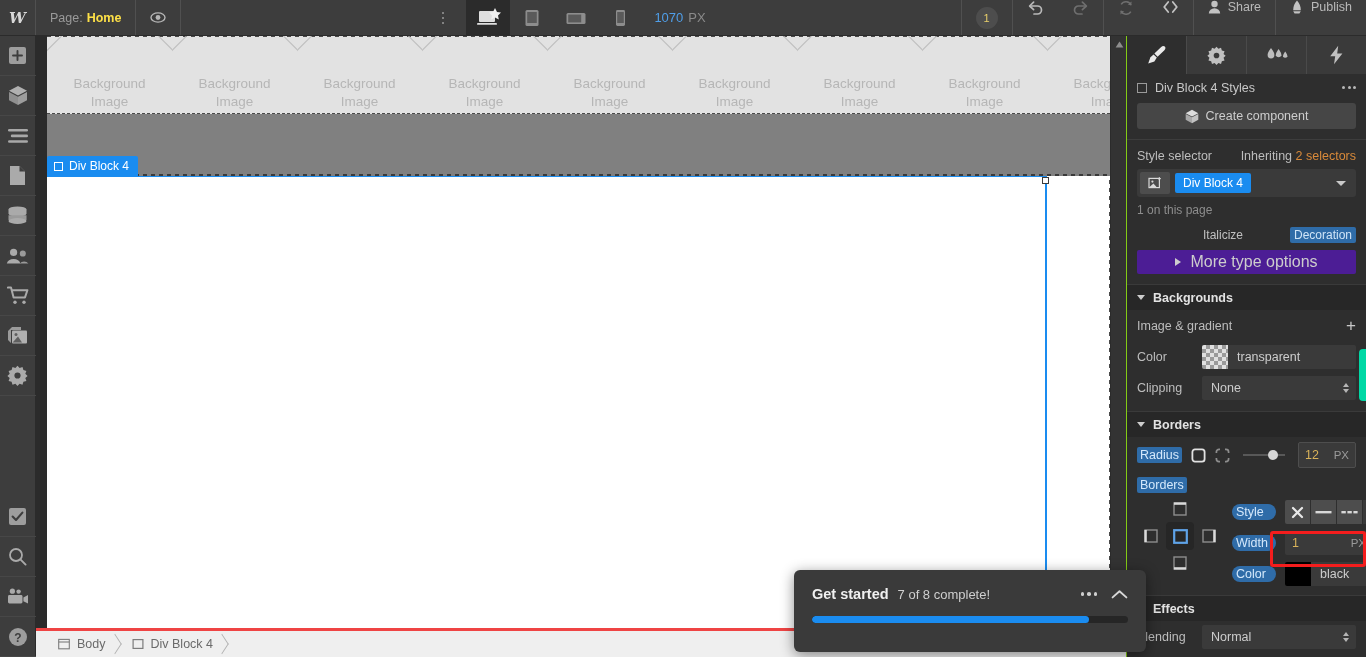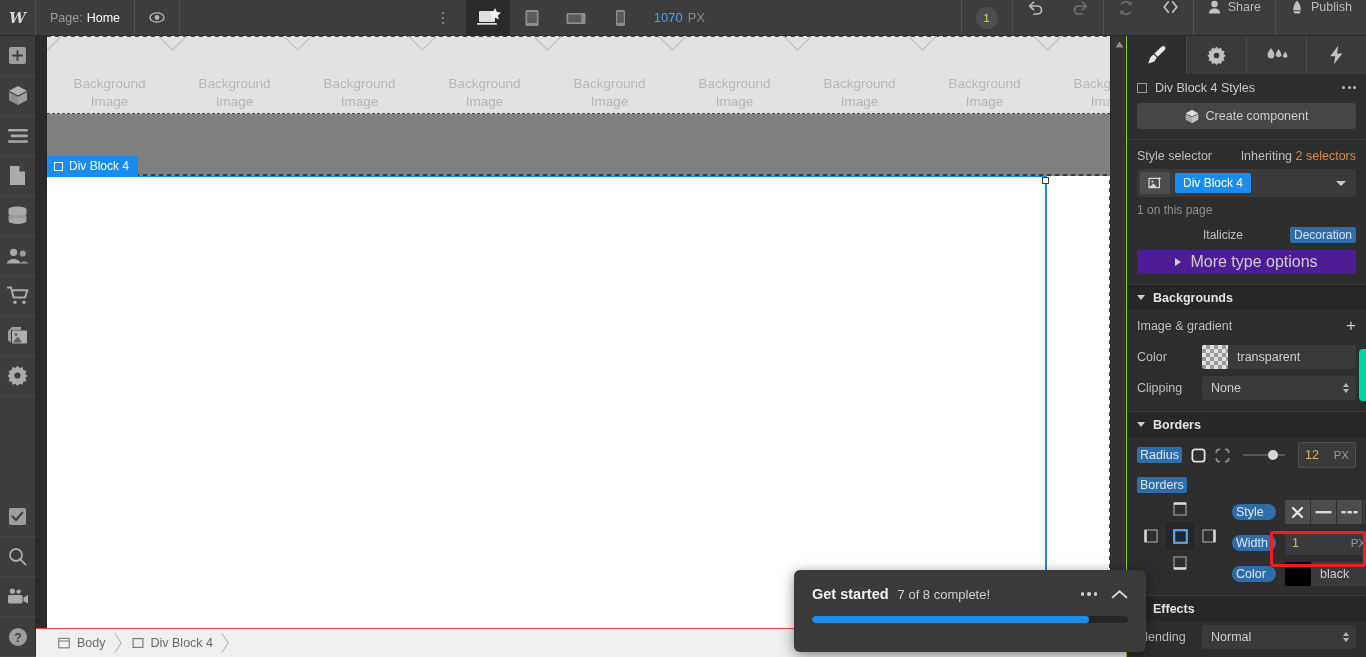--- a/index.html
+++ b/index.html
@@ -21,21 +21,21 @@
   }
   .tb-logo {
     width: 36px; display: flex; align-items: center; justify-content: center;
     border-right: 1px solid #505050; color: #d8d8d8; font-weight: bold; font-size: 15px;
     font-family: "DejaVu Serif", serif; font-style: italic;
   }
   .tb-page {
     display: flex; align-items: center; padding: 0 14px; border-right: 1px solid #505050;
     font-size: 12.5px; color: #9a9a9a; gap: 4px;
   }
-  .tb-page b { color: #ffffff; font-weight: normal; }
+  .tb-page b { color: #fde047; font-weight: bold; }
   .tb-eye { display: flex; align-items: center; padding: 0 14px; border-right: 1px solid #505050; }
   .tb-spacer { flex: 1; }
   .tb-dots {
     width: 46px; display: flex; flex-direction: column; align-items: center; justify-content: center;
     gap: 3px;
   }
   .tb-dots i { width: 2px; height: 2px; background: #9a9a9a; border-radius: 50%; display: block; }
   .bp { width: 44px; display: flex; align-items: center; justify-content: center; cursor: pointer; }
   .bp.active { background: #2b2b2b; }
   .tb-px {
@@ -128,21 +128,21 @@
     position: absolute; right: 0; top: 0; bottom: 29px; width: 16px; background: #333;
     border-left: 1px solid #2b2b2b;
   }
   .cv-scroll .arrow {
     width: 16px; height: 16px; display: flex; align-items: center; justify-content: center;
   }
 
   
   .crumbbar {
     position: absolute; left: 0; right: 0; bottom: 0; height: 29px;
-    background: #efefef; border-top: 1px solid #ef4444;
+    background: #efefef; border-top: 3px solid #ef4444;
     display: flex; align-items: stretch; padding-left: 10px;
   }
   .crumb {
     display: flex; align-items: center; gap: 7px; padding: 0 14px 0 12px;
     font-size: 12.5px; color: #6a6a6a; position: relative; cursor: pointer;
   }
   .crumb:after {
     content: ""; position: absolute; right: -1px; top: 50%; width: 11px; height: 11px;
     border-top: 1px solid #b0b0b0; border-right: 1px solid #b0b0b0;
     transform: translateY(-50%) rotate(45deg) skew(12deg,12deg);

